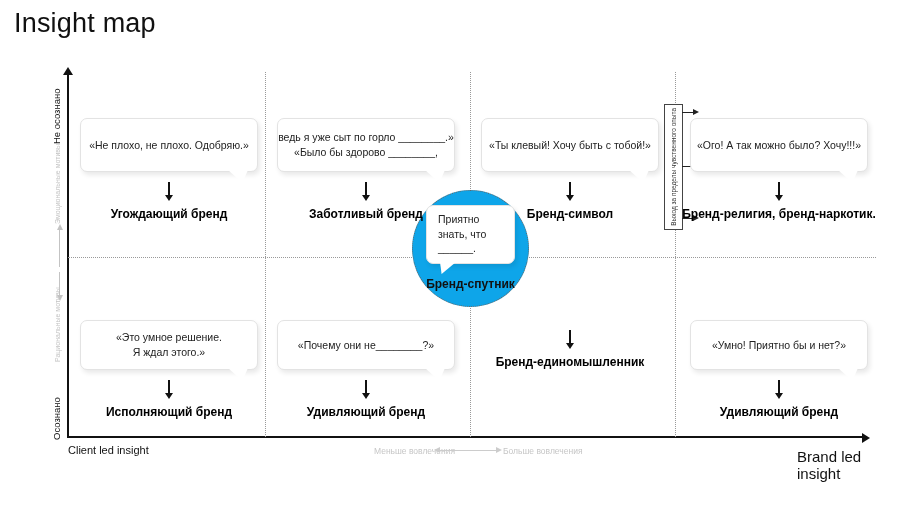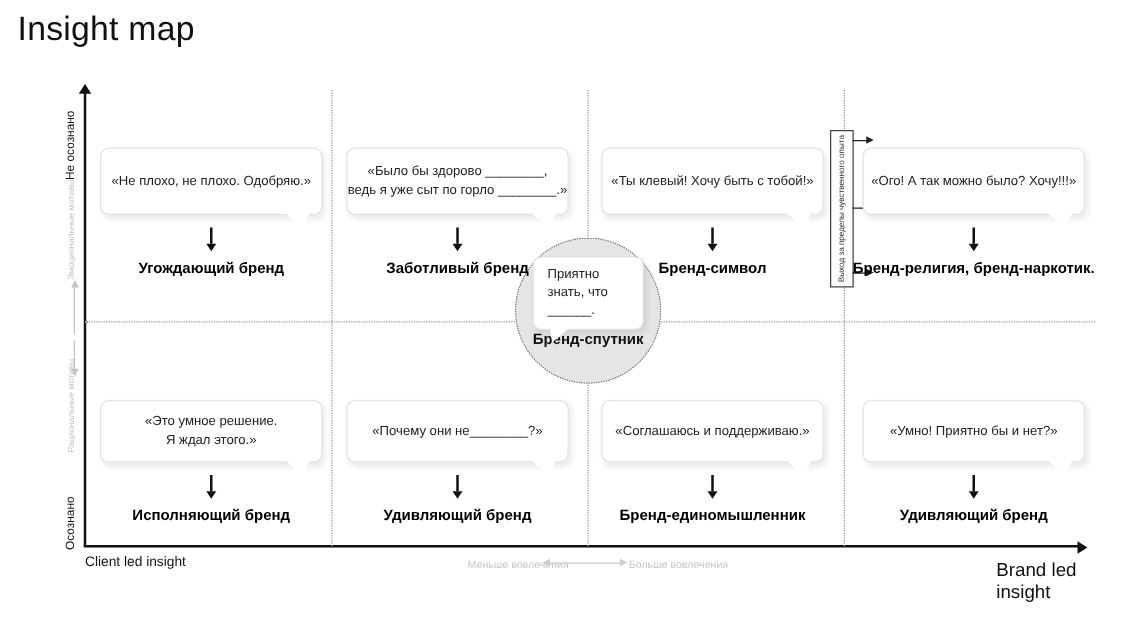--- a/index.html
+++ b/index.html
@@ -58,27 +58,27 @@
   .tail{position:absolute;right:9px;bottom:-12px;width:20px;height:13px;background:#fff;
         clip-path:polygon(0 0,100% 0,72% 100%);filter:drop-shadow(1px 2px 1px rgba(0,0,0,.08));}
   .darrow{margin-top:10px;display:flex;flex-direction:column;align-items:center;}
   .darrow .aline{width:1.5px;height:13px;background:#111;}
   .darrow .ahead{width:0;height:0;border-left:4px solid transparent;border-right:4px solid transparent;border-top:6px solid #111;}
   .brand{margin-top:6px;text-align:left;}
   .bline{display:block;font-size:12px;font-weight:700;line-height:1.25;white-space:nowrap;color:#000;}
 
   
   #circle{left:412px;top:190px;width:115px;height:115px;border:1.5px dotted #666;border-radius:50%;
-          background:#e5e5e5;z-index:2;display:flex;flex-direction:column;align-items:center;}
+          background:#0ea5e9;z-index:2;display:flex;flex-direction:column;align-items:center;}
   #c-bubble{position:relative;margin-top:14px;width:76px;background:#fff;border:1px solid #e3e3e3;border-radius:7px;
             box-shadow:2px 3px 5px rgba(0,0,0,.09);padding:6px 0 7px 11px;}
   #c-bubble .qline{text-align:left;font-size:10.5px;}
   #c-tail{position:absolute;left:13px;bottom:-11px;width:16px;height:12px;background:#fff;
           clip-path:polygon(0 0,100% 0,10% 100%);filter:drop-shadow(1px 2px 1px rgba(0,0,0,.08));}
-  #c-brand{font-size:12px;font-weight:700;}
+  #c-brand{margin-top:13px;font-size:12px;font-weight:700;}
 
   
   #rbox{left:664px;top:104px;width:17px;height:124px;background:#fff;border:1px solid #444;z-index:2;
         display:flex;align-items:center;justify-content:center;}
   #rbox .vtext{font-size:6.5px;color:#333;}
   .rarrow{left:682px;width:12px;height:1px;background:#222;z-index:2;}
   .rarrow .rhead{position:absolute;right:-5px;top:-3px;border-top:3px solid transparent;border-bottom:3px solid transparent;border-left:6px solid #222;width:0;height:0;}
 </style>
 </head>
 <body>
@@ -143,22 +143,22 @@
         <span class="ahead"></span>
       </div>
     <div class="brand">
         <span class="bline">Угождающий бренд</span>
         <span class="bline"></span>
       </div>
   </div>
 
   <div class="abs cell row-top" style="left:266px;top:118px;">
     <div class="bubble">
+      <span class="qline">ведь я уже сыт по горло ________.»</span>
       <span class="qline">«Было бы здорово ________,</span>
-      <span class="qline">ведь я уже сыт по горло ________.»</span>
       <span class="tail"></span>
     </div>
     <div class="darrow">
         <span class="aline"></span>
         <span class="ahead"></span>
       </div>
     <div class="brand">
         <span class="bline">Заботливый бренд</span>
         <span class="bline"></span>
       </div>
@@ -221,25 +221,20 @@
         <span class="aline"></span>
         <span class="ahead"></span>
       </div>
     <div class="brand">
         <span class="bline">Удивляющий бренд</span>
         <span class="bline"></span>
       </div>
   </div>
 
   <div class="abs cell row-bot" style="left:470px;top:320px;">
-    <div class="bubble">
-      <span class="qline">«Соглашаюсь и поддерживаю.»</span>
-      <span class="qline"></span>
-      <span class="tail"></span>
-    </div>
     <div class="darrow">
         <span class="aline"></span>
         <span class="ahead"></span>
       </div>
     <div class="brand">
         <span class="bline">Бренд-единомышленник</span>
         <span class="bline"></span>
       </div>
   </div>
 

